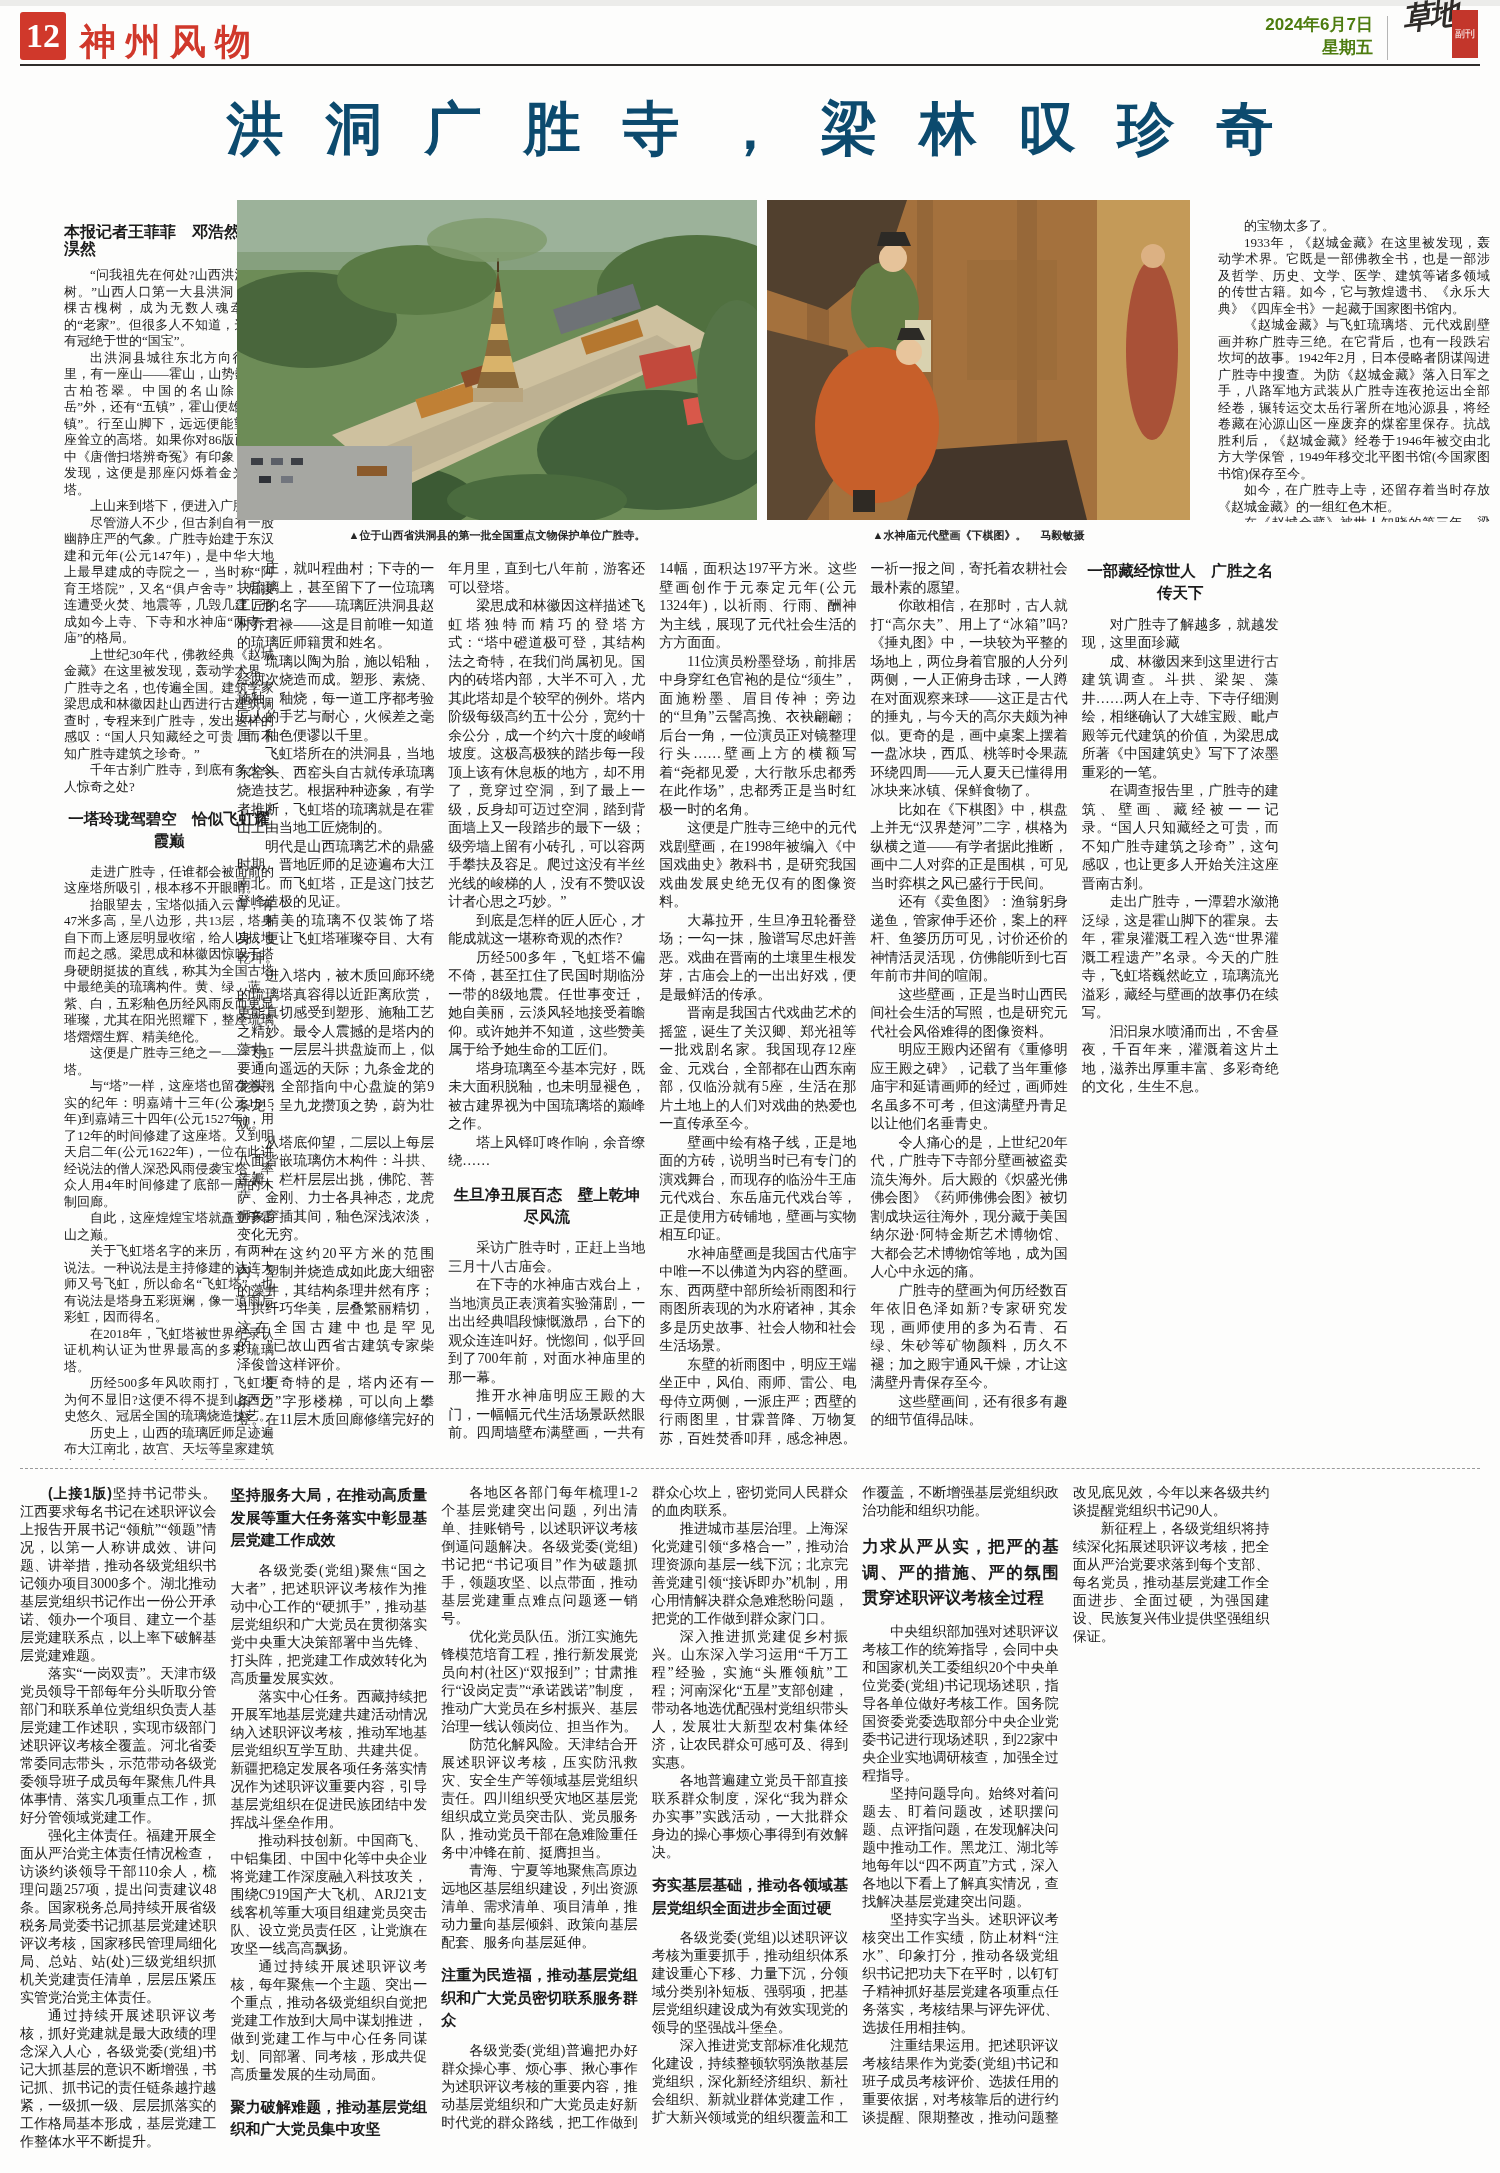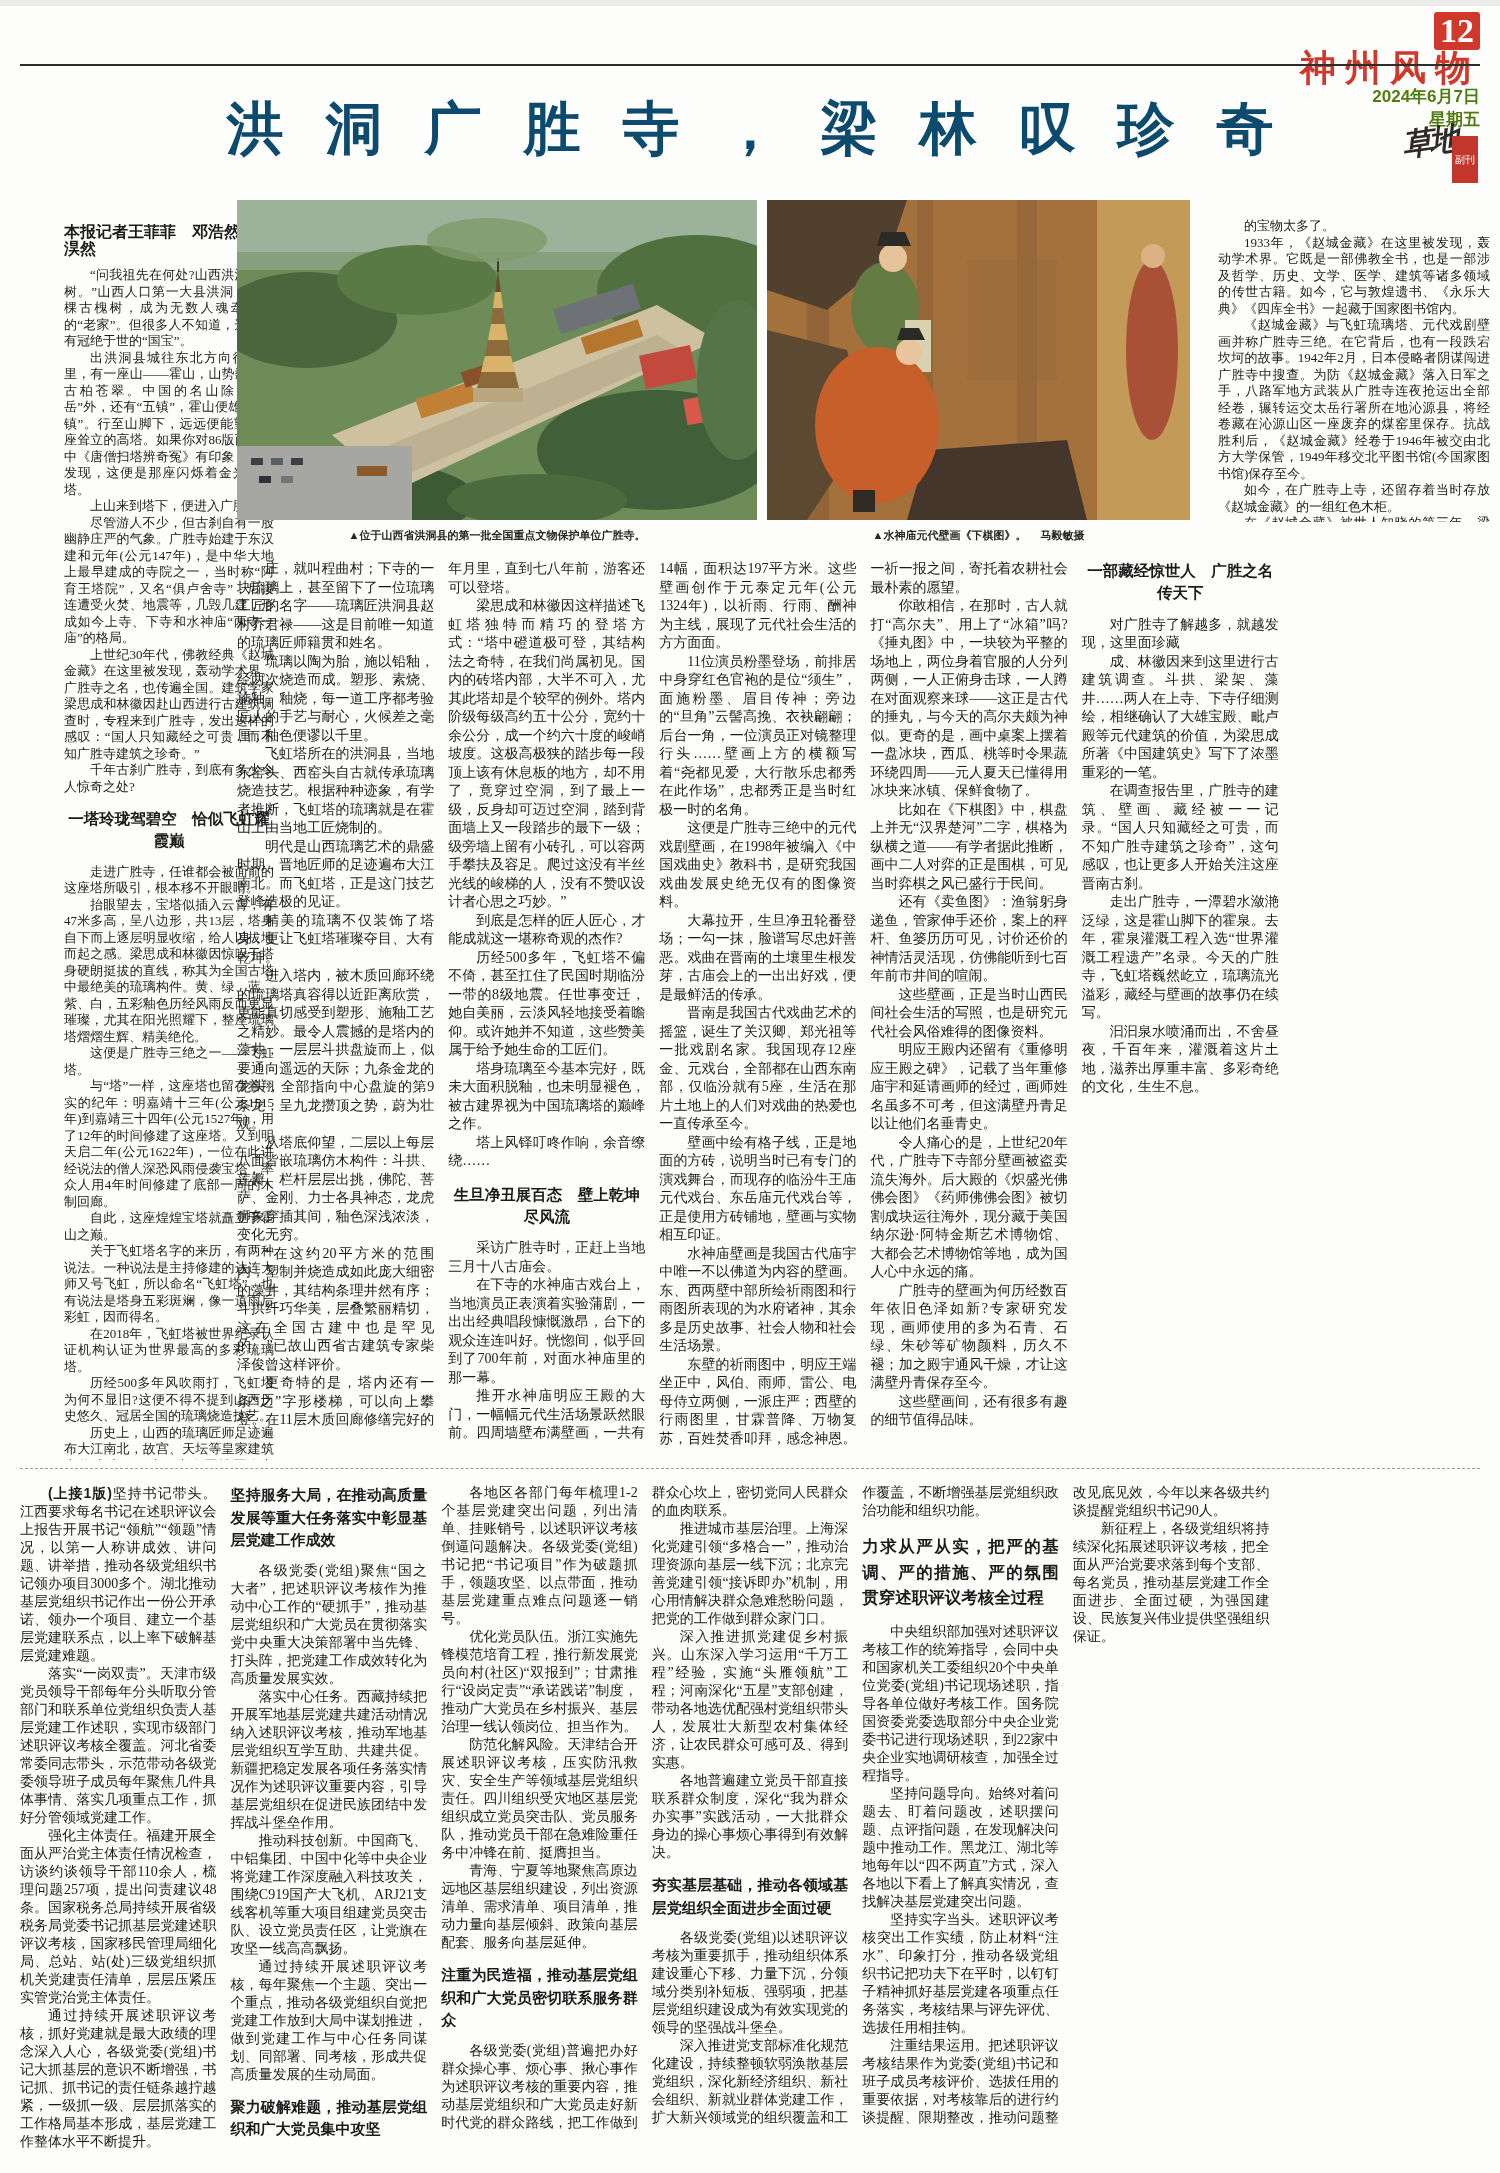--- a/index.html
+++ b/index.html
@@ -1,20 +1,20 @@
 <!DOCTYPE html>
 <html><head>
 <meta charset="utf-8">
 <style>
   html,body{margin:0;padding:0;background:#e8e8e8;}
   .page{position:relative;width:1500px;height:2173px;background:#fdfdfc;margin:0 auto;overflow:hidden;
         font-family:"Liberation Serif","DejaVu Serif",serif;color:#1b1b1b;}
   .topstrip{position:absolute;left:0;top:0;width:100%;height:6px;background:#ececea;}
   
-  .hdr{position:absolute;left:20px;right:20px;top:12px;height:48px;display:flex;align-items:flex-end;flex-direction:column;}
+  .hdr{position:absolute;left:20px;right:20px;top:12px;height:48px;display:flex;align-items:flex-end;}
   .pagenum{background:#d0382b;color:#fff;width:46px;height:48px;display:flex;align-items:center;justify-content:center;
            font-size:34px;font-weight:bold;border-radius:3px;font-family:"Liberation Serif",serif;}
   .section{color:#d0382b;font-size:36px;font-weight:bold;letter-spacing:9px;margin-left:14px;line-height:1;
            font-family:"Liberation Sans","DejaVu Sans",sans-serif;}
   .hspacer{flex:1;}
   .dateblock{text-align:right;font-size:17px;font-weight:bold;color:#4d7c0f;line-height:1.35;
              font-family:"Liberation Sans",sans-serif;}
   .vdiv{width:1px;height:44px;background:#b5b5b5;margin:0 14px;}
   .masthead{position:relative;width:78px;height:54px;}
   .mh-script{position:absolute;left:0;top:-6px;font-size:31px;font-weight:bold;color:#2e2b28;font-style:italic;

